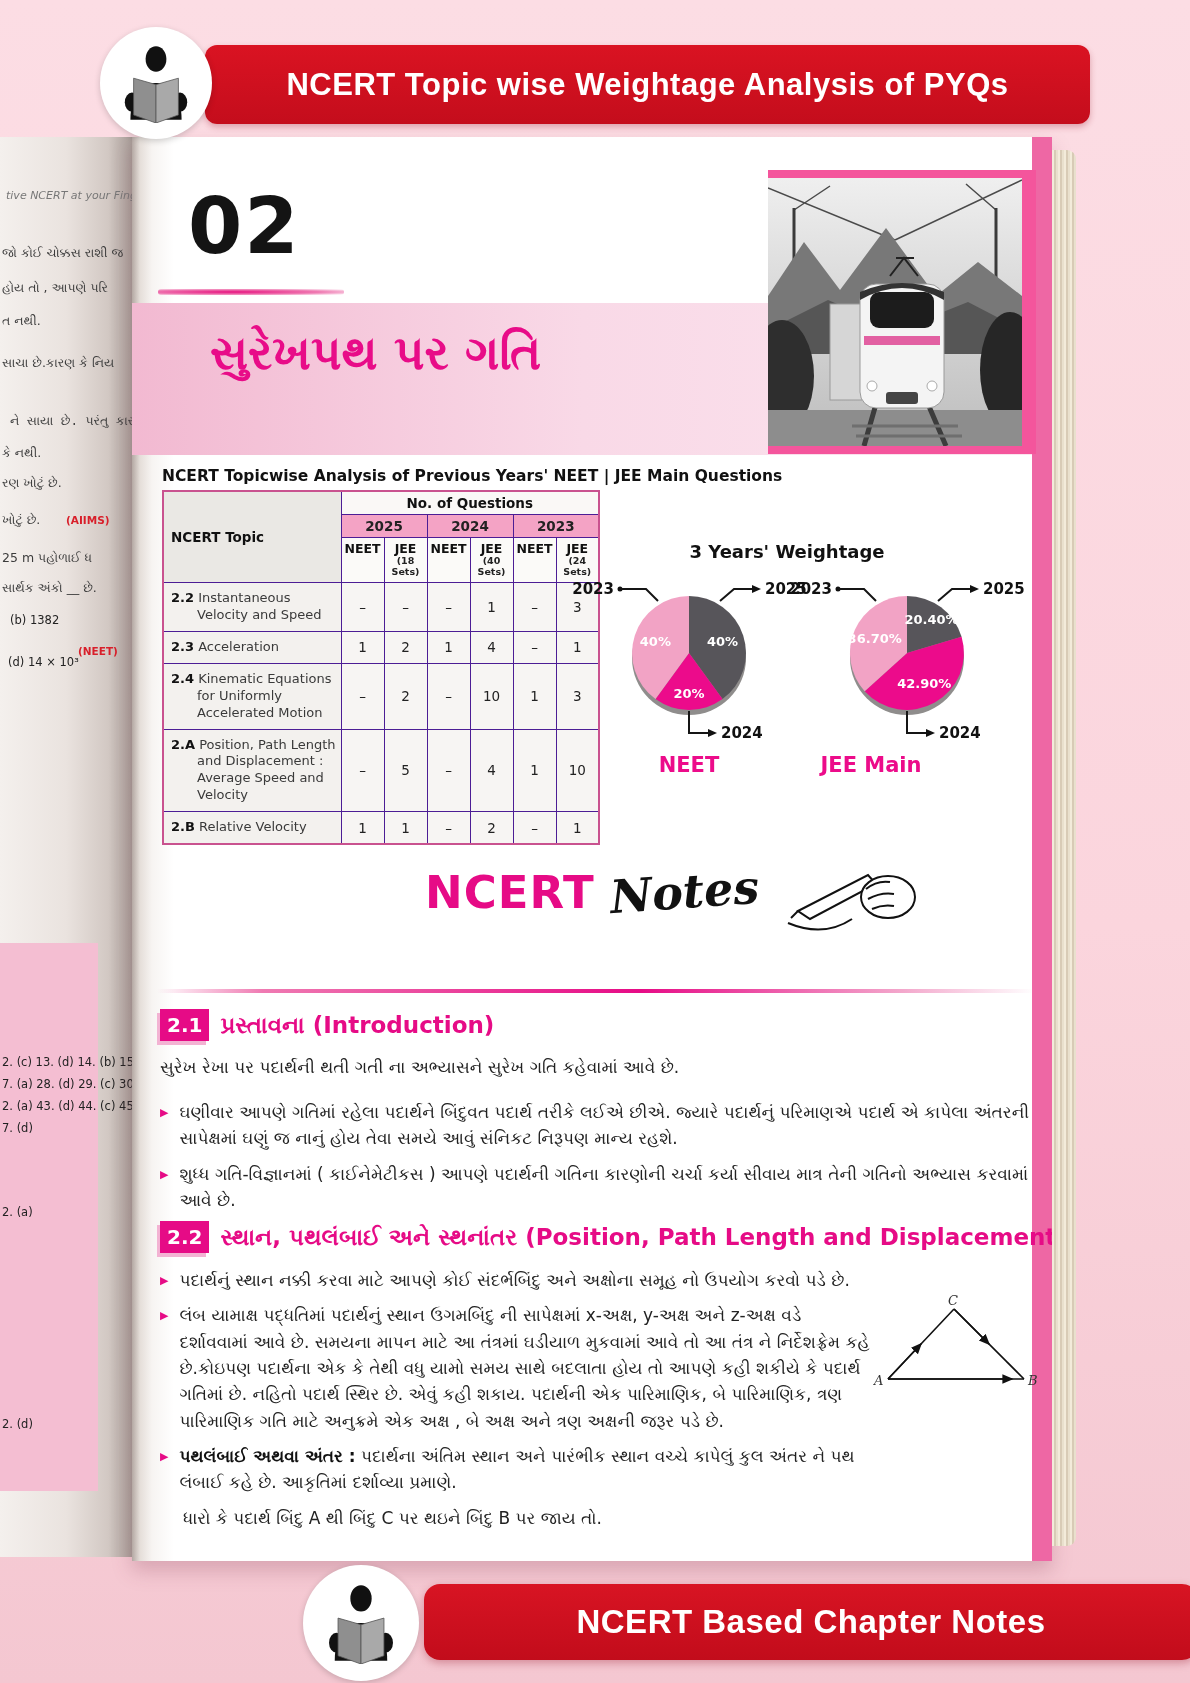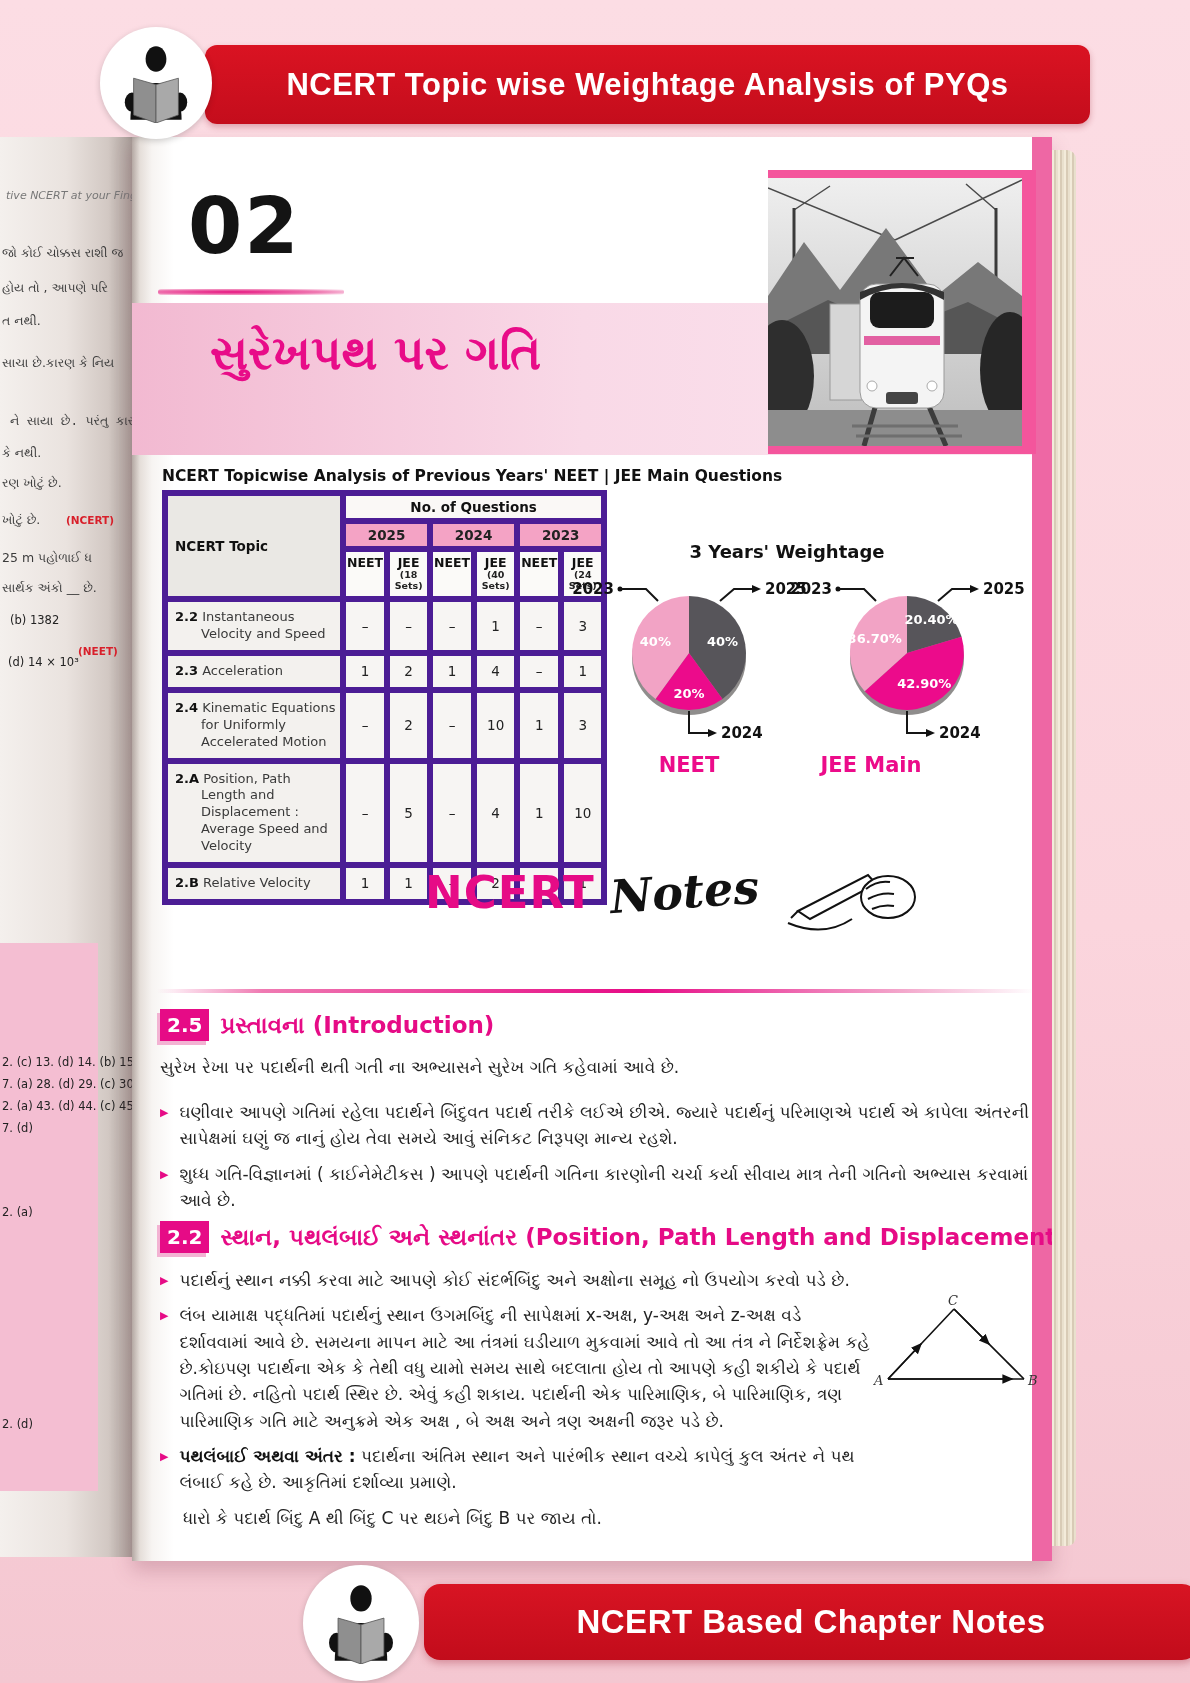--- a/index.html
+++ b/index.html
@@ -50,21 +50,21 @@
   .chap-title{position:absolute;left:32px;top:22px;font-size:47px;font-weight:800;color:#e80c88;margin-left:46px;}
   .chap-sub{position:absolute;left:32px;top:92px;font-size:25px;font-weight:700;color:#ed1c8f;}
 
   .train-frame{position:absolute;left:636px;top:33px;width:268px;height:284px;background:#f4559c;}
   .train-frame svg{position:absolute;left:0;top:8px;}
 
   
   .tbl-title{position:absolute;left:30px;top:330px;font-size:15.5px;font-weight:800;color:#111;}
   .tbl{position:absolute;left:30px;top:353px;}
   .an-table{border-collapse:collapse;background:#f7f5f3;border:2px solid #c9528f;}
-  .an-table th,.an-table td{border:6px solid #4c1d95;}
+  .an-table th,.an-table td{border:1px solid #4c1d95;}
   .c-topic{background:#eae8e4;text-align:left;padding:4px 7px;font-size:13.5px;color:#111;}
   .c-noq{background:#faf8f6;font-size:13.5px;padding:3px;color:#111;}
   .c-year{background:#f4a3c5;padding:3px 0;font-size:13.5px;color:#222;}
   .c-exam{background:#fbfaf8;padding:4px 1px;font-size:12.5px;line-height:1.15;color:#111;vertical-align:top;}
   .sets{display:block;font-size:9.5px;font-weight:700;color:#222;}
   .c-t{background:#f3f1ee;padding:7px 4px 7px 33px;text-indent:-26px;line-height:1.3;
     font-size:13px;color:#3a3a3a;}
   .c-t b{color:#111;}
   .c-v{background:#f7f5f3;text-align:center;font-size:13.5px;color:#222;}
 
@@ -110,21 +110,21 @@
     <div id="frags">
         <div class="frag en" style="left: 6px; top: 52px;">tive NCERT at your Finger</div>
         <div class="frag gu" style="left: 2px; top: 108px;">જો કોઈ ચોક્કસ રાશી જ</div>
         <div class="frag gu" style="left: 2px; top: 143px;">હોય તો , આપણે પરિ</div>
         <div class="frag gu" style="left: 2px; top: 176px;">ત નથી.</div>
         <div class="frag gu" style="left: 2px; top: 218px;">સાચા છે.કારણ કે નિય</div>
         <div class="frag gu" style="left: 10px; top: 278px; font-family: Liberation Mono, monospace;">ને સાયા છે. પરંતુ કારણ</div>
         <div class="frag gu" style="left: 2px; top: 308px;">કે નથી.</div>
         <div class="frag gu" style="left: 2px; top: 338px;">રણ ખોટું છે.</div>
         <div class="frag gu" style="left: 2px; top: 375px;">ખોટું છે.</div>
-        <div class="frag tag" style="left: 66px; top: 377px;">(NCERT)</div>
+        <div class="frag tag" style="left: 66px; top: 377px;">(AIIMS)</div>
         <div class="frag gu" style="left: 2px; top: 413px;">25 m પહોળાઈ ધ</div>
         <div class="frag gu" style="left: 2px; top: 443px;">સાર્થક અંકો __ છે.</div>
         <div class="frag key" style="left: 10px; top: 476px;">(b) 1382</div>
         <div class="frag key" style="left: 8px; top: 518px;">(d) 14 × 10³</div>
         <div class="frag tag" style="left: 78px; top: 508px;">(NEET)</div>
         <div class="frag key" style="left: 2px; top: 918px;">2. (c) 13. (d) 14. (b) 15.</div>
         <div class="frag key" style="left: 2px; top: 940px;">7. (a) 28. (d) 29. (c) 30.</div>
         <div class="frag key" style="left: 2px; top: 962px;">2. (a) 43. (d) 44. (c) 45.</div>
         <div class="frag key" style="left: 2px; top: 984px;">7. (d)</div>
         <div class="frag key" style="left: 2px; top: 1068px;">2. (a)</div>
@@ -301,21 +301,21 @@
           <polygon points="26,54 96,18 104,27 38,62" fill="#fff"></polygon>
           <path d="M26 54 L19 61"></path>
           <ellipse cx="116" cy="40" rx="27" ry="21" fill="#fff"></ellipse>
           <path d="M94 32 q11 -9 24 -7 M96 42 q13 -7 26 -5 M100 52 q11 -5 22 -3"></path>
         </g>
       </svg>
     </div>
     <div class="notes-rule"></div>
 
     <div class="sec" style="top:872px">
-      <span class="sec-badge">2.5</span>
+      <span class="sec-badge">2.1</span>
       <span class="sec-title">પ્રસ્તાવના (Introduction)</span>
     </div>
     <div class="intro">સુરેખ રેખા પર પદાર્થની થતી ગતી ના અભ્યાસને સુરેખ ગતિ કહેવામાં આવે છે.</div>
     <div class="bullets" id="bullets-0" style="top:962px;width:874px">
         <div class="bullet">
           <span class="tri">▶</span>
           <span class="bt">ઘણીવાર આપણે ગતિમાં રહેલા પદાર્થને બિંદુવત પદાર્થ તરીકે લઈએ છીએ. જ્યારે પદાર્થનું પરિમાણએ પદાર્થ એ કાપેલા અંતરની સાપેક્ષમાં ઘણું જ નાનું હોય તેવા સમયે આવું સંનિકટ નિરૂપણ માન્ય રહશે.</span>
         </div>
         <div class="bullet">
           <span class="tri">▶</span>

